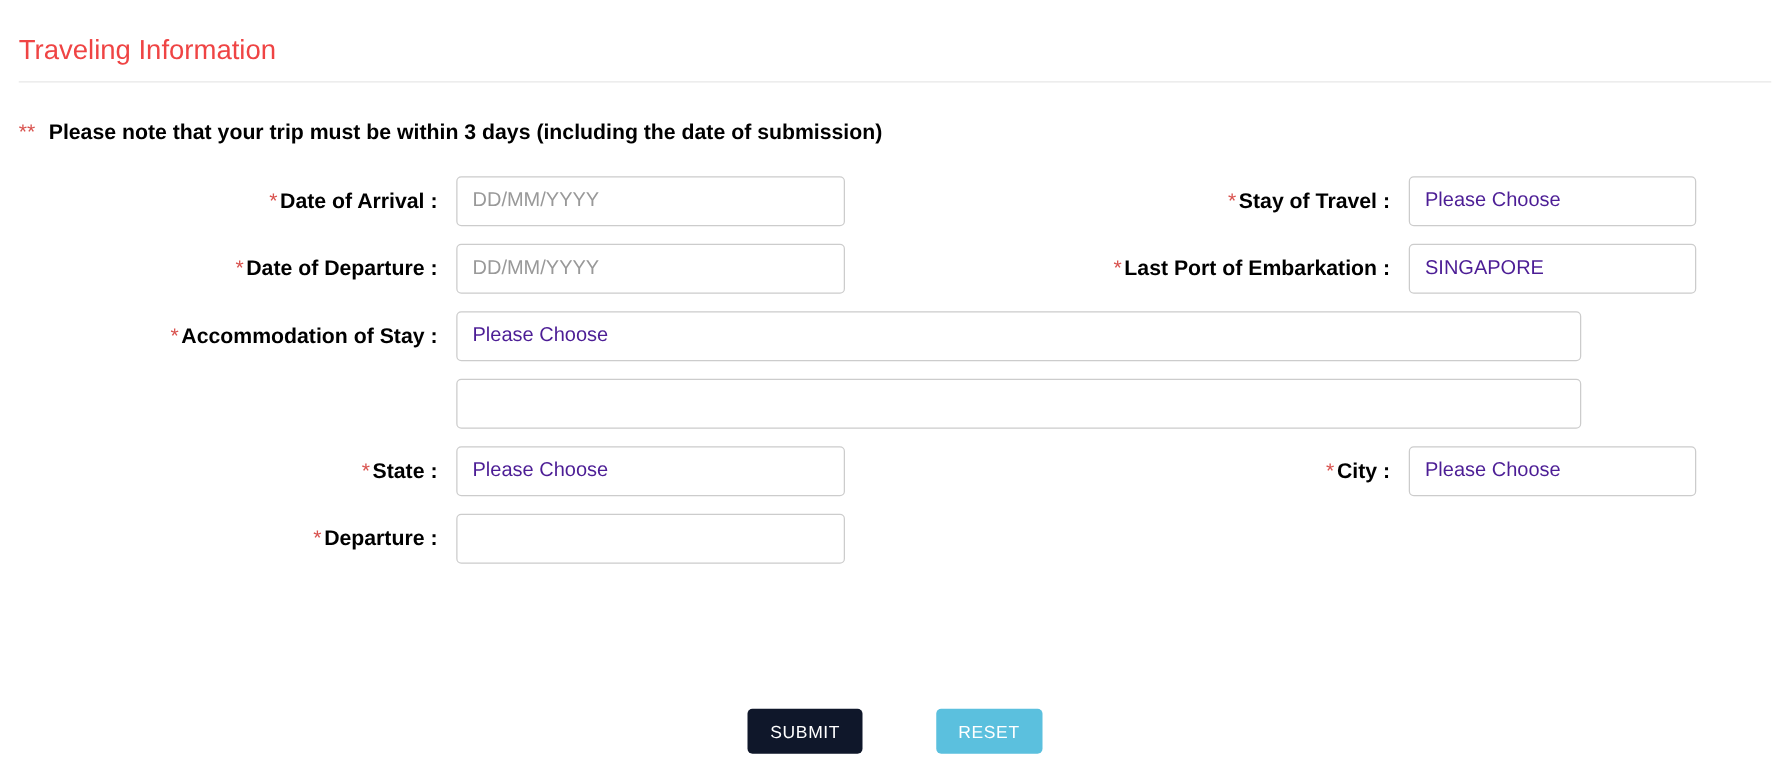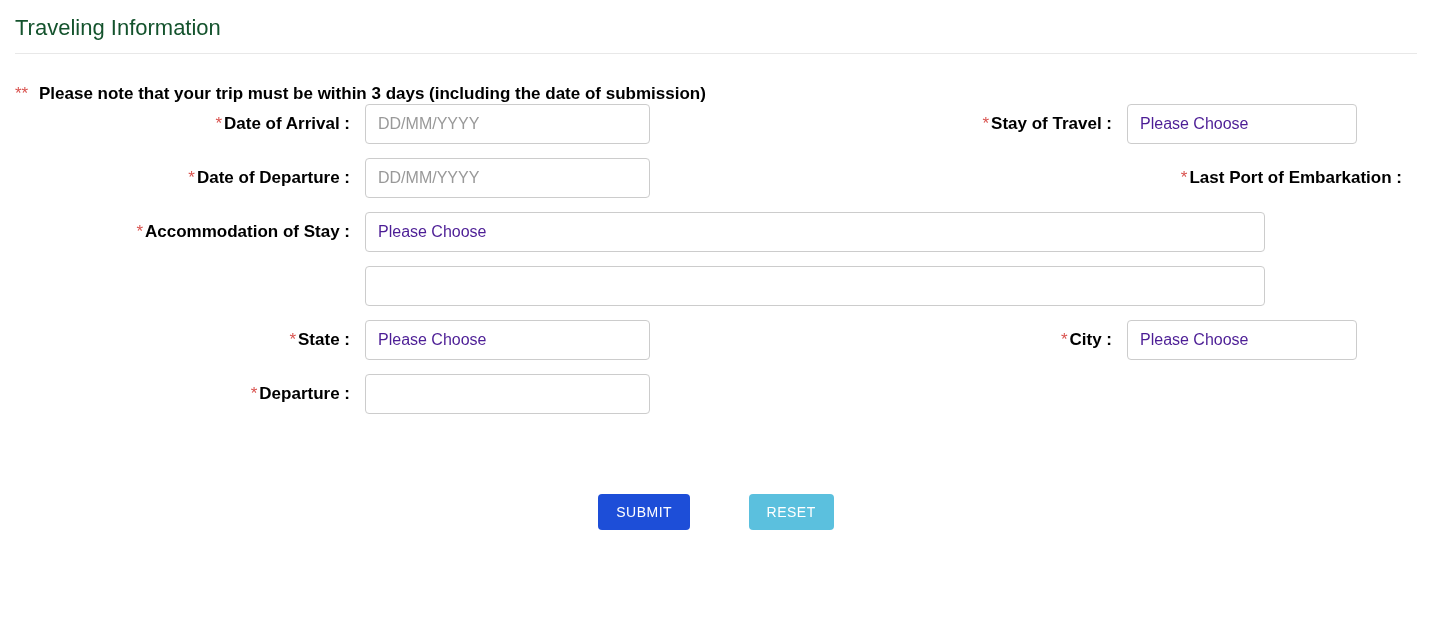--- a/index.html
+++ b/index.html
@@ -7,30 +7,32 @@
       font-family: Arial, Helvetica, sans-serif;
       background: #fff;
       color: #333;
       padding: 0;
     }
     .container {
       width: 1432px;
       padding: 15px;
     }
     .section-title {
-      color: #14532d;
+      color: #ef4444;
       font-size: 22px;
       font-weight: 400;
       margin-bottom: 12px;
+      margin-top: 12px;
     }
     .divider {
       border-top: 1px solid #e8e8e8;
       margin-bottom: 30px;
     }
     .note-row {
+      margin-bottom: 25px;
       font-size: 17px;
       font-weight: bold;
       color: #000;
     }
     .note-star {
       color: #d9534f;
       font-weight: normal;
       margin-right: 6px;
     }
     .form-row {
@@ -45,21 +47,21 @@
       font-size: 17px;
       font-weight: bold;
       color: #000;
     }
     .col-label .req {
       color: #d9534f;
       font-weight: normal;
       margin-right: 2px;
     }
     .col-input-sm {
-      width: 285px;
+      width: 311px;
     }
     .col-gap {
       flex: 1;
     }
     .col-label2 {
       width: 340px;
       text-align: right;
       padding-right: 15px;
       font-size: 17px;
       font-weight: bold;
@@ -103,21 +105,22 @@
       font-size: 14px;
       font-weight: 500;
       color: #fff;
       border-radius: 4px;
       border: none;
       cursor: pointer;
       letter-spacing: 0.5px;
       margin: 0 6px;
     }
     .btn-submit {
-      background: #1d4ed8;
+      background: #0f172a;
+      margin-top: 36px;
     }
     .btn-reset {
       background: #5bc0de;
       margin-left: 48px;
     }
   </style>
 </head>
 <body>
 
 <div class="container">
@@ -149,20 +152,23 @@
     <div class="col-label">
       <span class="req">*</span><span>Date of Departure :</span>
     </div>
     <div class="col-input-sm">
       <input class="fc" type="text" placeholder="DD/MM/YYYY" style="">
     </div>
     <div class="col-gap"></div>
     <div class="col-label2">
       <span class="req">*</span><span>Last Port of Embarkation :</span>
     </div>
+    <div class="col-input-sm2">
+      <input class="fc fc-select" type="text" value="SINGAPORE" style="">
+    </div>
   </div>
 
   <div class="form-row">
     <div class="col-label">
       <span class="req">*</span><span>Accommodation of Stay :</span>
     </div>
     <div class="col-input-lg">
       <input class="fc fc-select" type="text" value="Please Choose" style="">
     </div>
   </div>

